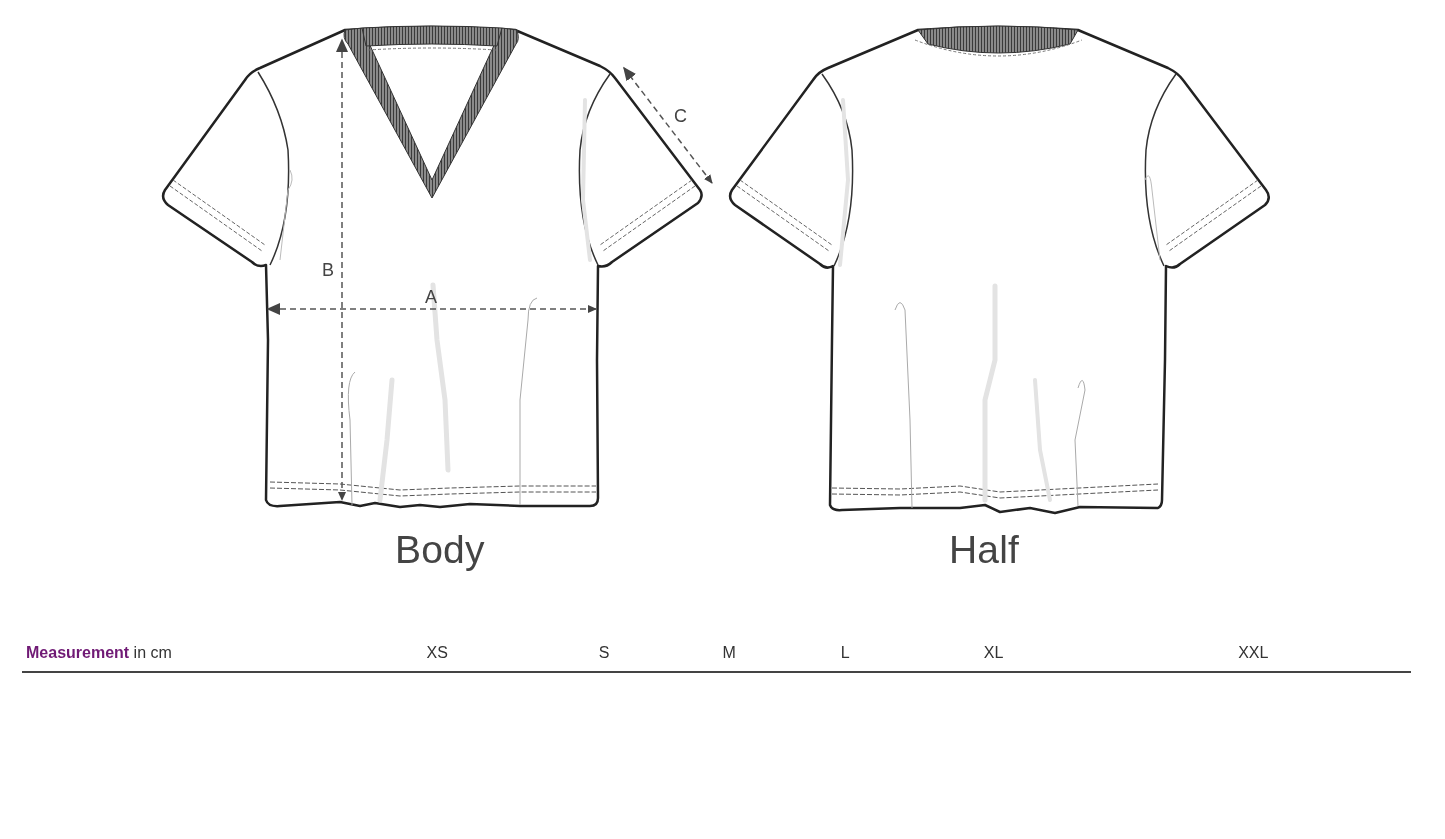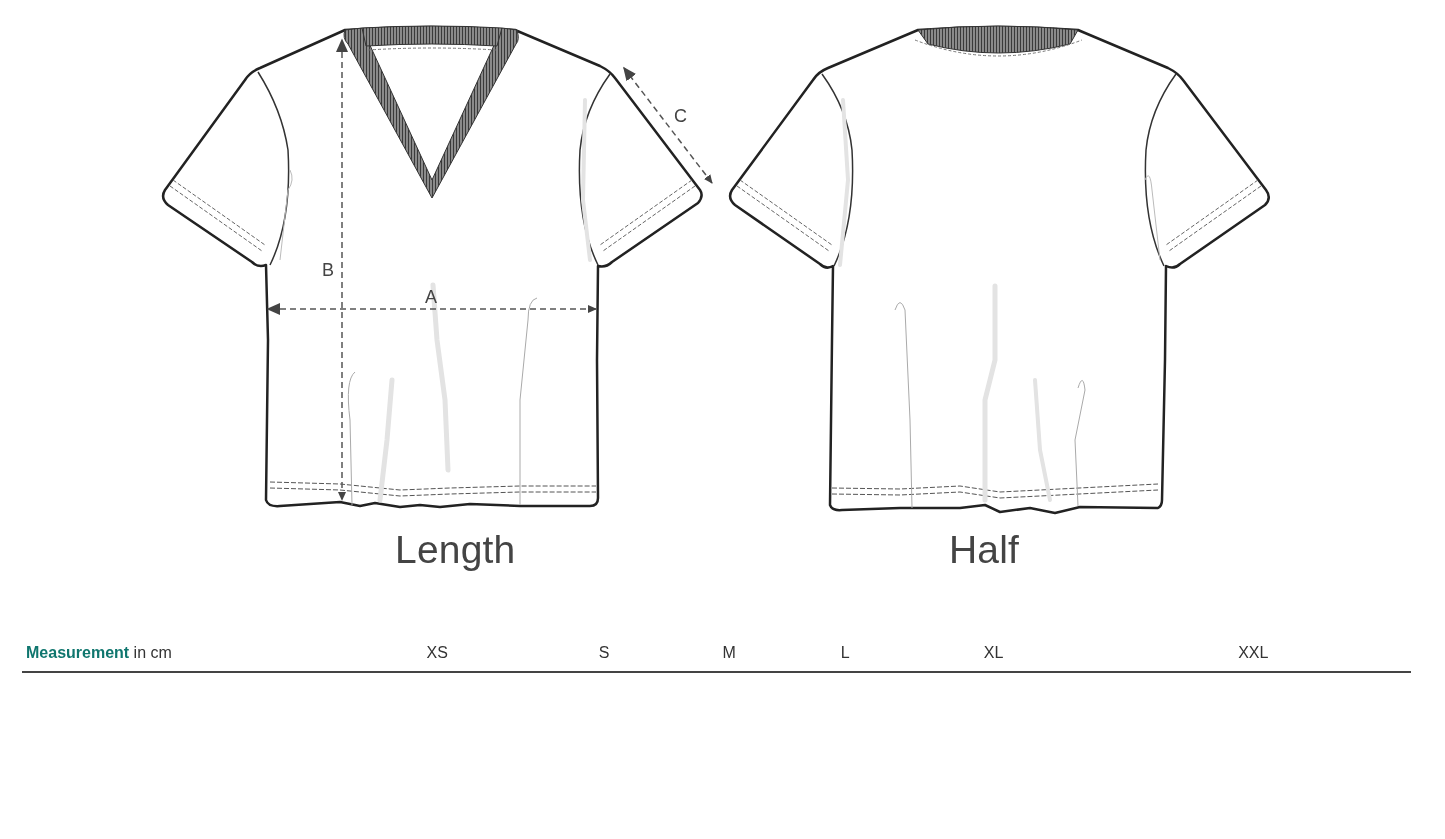--- a/index.html
+++ b/index.html
@@ -12,21 +12,21 @@
   .view-label.front { left: 395px; }
   .view-label.back { left: 949px; }
   .dim-label { position: absolute; font-size: 18px; color: #444444; }
   table.size-table { position: absolute; left: 22px; top: 634px; width: 1389px;
                      border-collapse: collapse; font-size: 16px; color: #333333; }
   table.size-table th, table.size-table td { height: 38px; padding: 0; font-weight: normal; }
   table.size-table thead th { border-bottom: 2px solid #444444; height: 37px; }
   table.size-table tbody td { border-bottom: 1.5px solid #d6d6d6; }
   .col-label { text-align: left; padding-left: 4px !important; width: 300px; }
   .col-size { text-align: center; }
-  .hdr-strong { font-weight: bold; color: #0f766e; }
+  .hdr-strong { font-weight: bold; color: #701a75; }
 </style>
 </head>
 <body>
 
 <div class="figure">
   <svg width="1445" height="600" viewBox="0 0 1445 600">
     <defs>
       <pattern id="rib" width="3" height="3" patternUnits="userSpaceOnUse">
         <rect width="3" height="3" fill="#8a8a8a"></rect>
         <line x1="0.5" y1="0" x2="0.5" y2="3" stroke="#3a3a3a" stroke-width="1"></line>
@@ -88,21 +88,21 @@
       <path d="M1035,380 L1040,450 L1050,500" stroke="#e3e3e3" stroke-width="4" fill="none" stroke-linecap="round"></path>
       <path d="M843,100 L848,180 L840,265" stroke="#e3e3e3" stroke-width="4" fill="none" stroke-linecap="round"></path>
       <path d="M1145,180 Q1150,168 1152,190 L1160,260" stroke="#bbb" stroke-width="1" fill="none"></path>
     </g>
   </svg>
 
   <span class="dim-label" style="left:322px; top:260px;">B</span>
   <span class="dim-label" style="left:425px; top:287px;">A</span>
   <span class="dim-label" style="left:674px; top:106px;">C</span>
 
-  <div class="view-label front">Length</div>
+  <div class="view-label front">Body</div>
   <div class="view-label back">Half</div>
 </div>
 
 <table class="size-table">
   <thead>
     <tr>
       <th class="col-label"><span class="hdr-strong">Measurement</span><span> in cm</span></th>
       <th class="col-size">XS</th>
       <th class="col-size">S</th>
       <th class="col-size">M</th>

